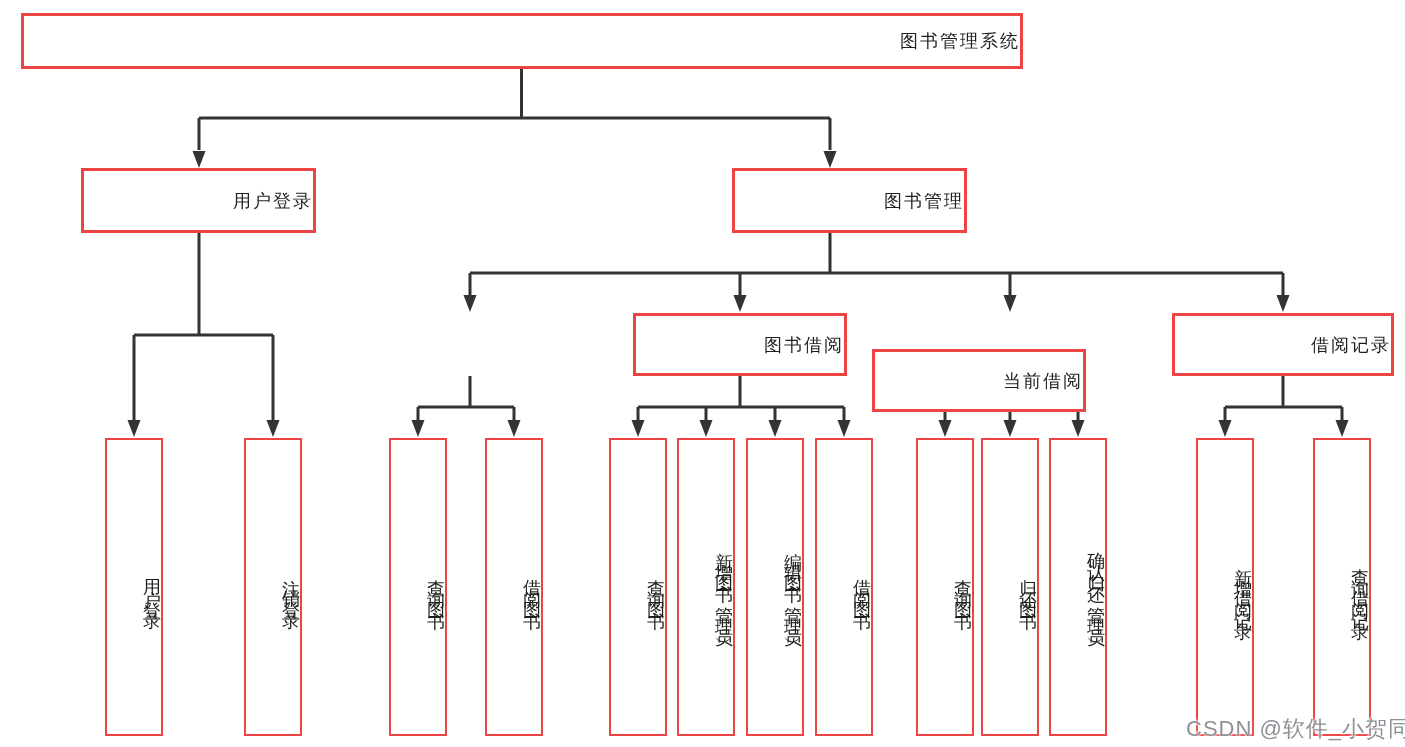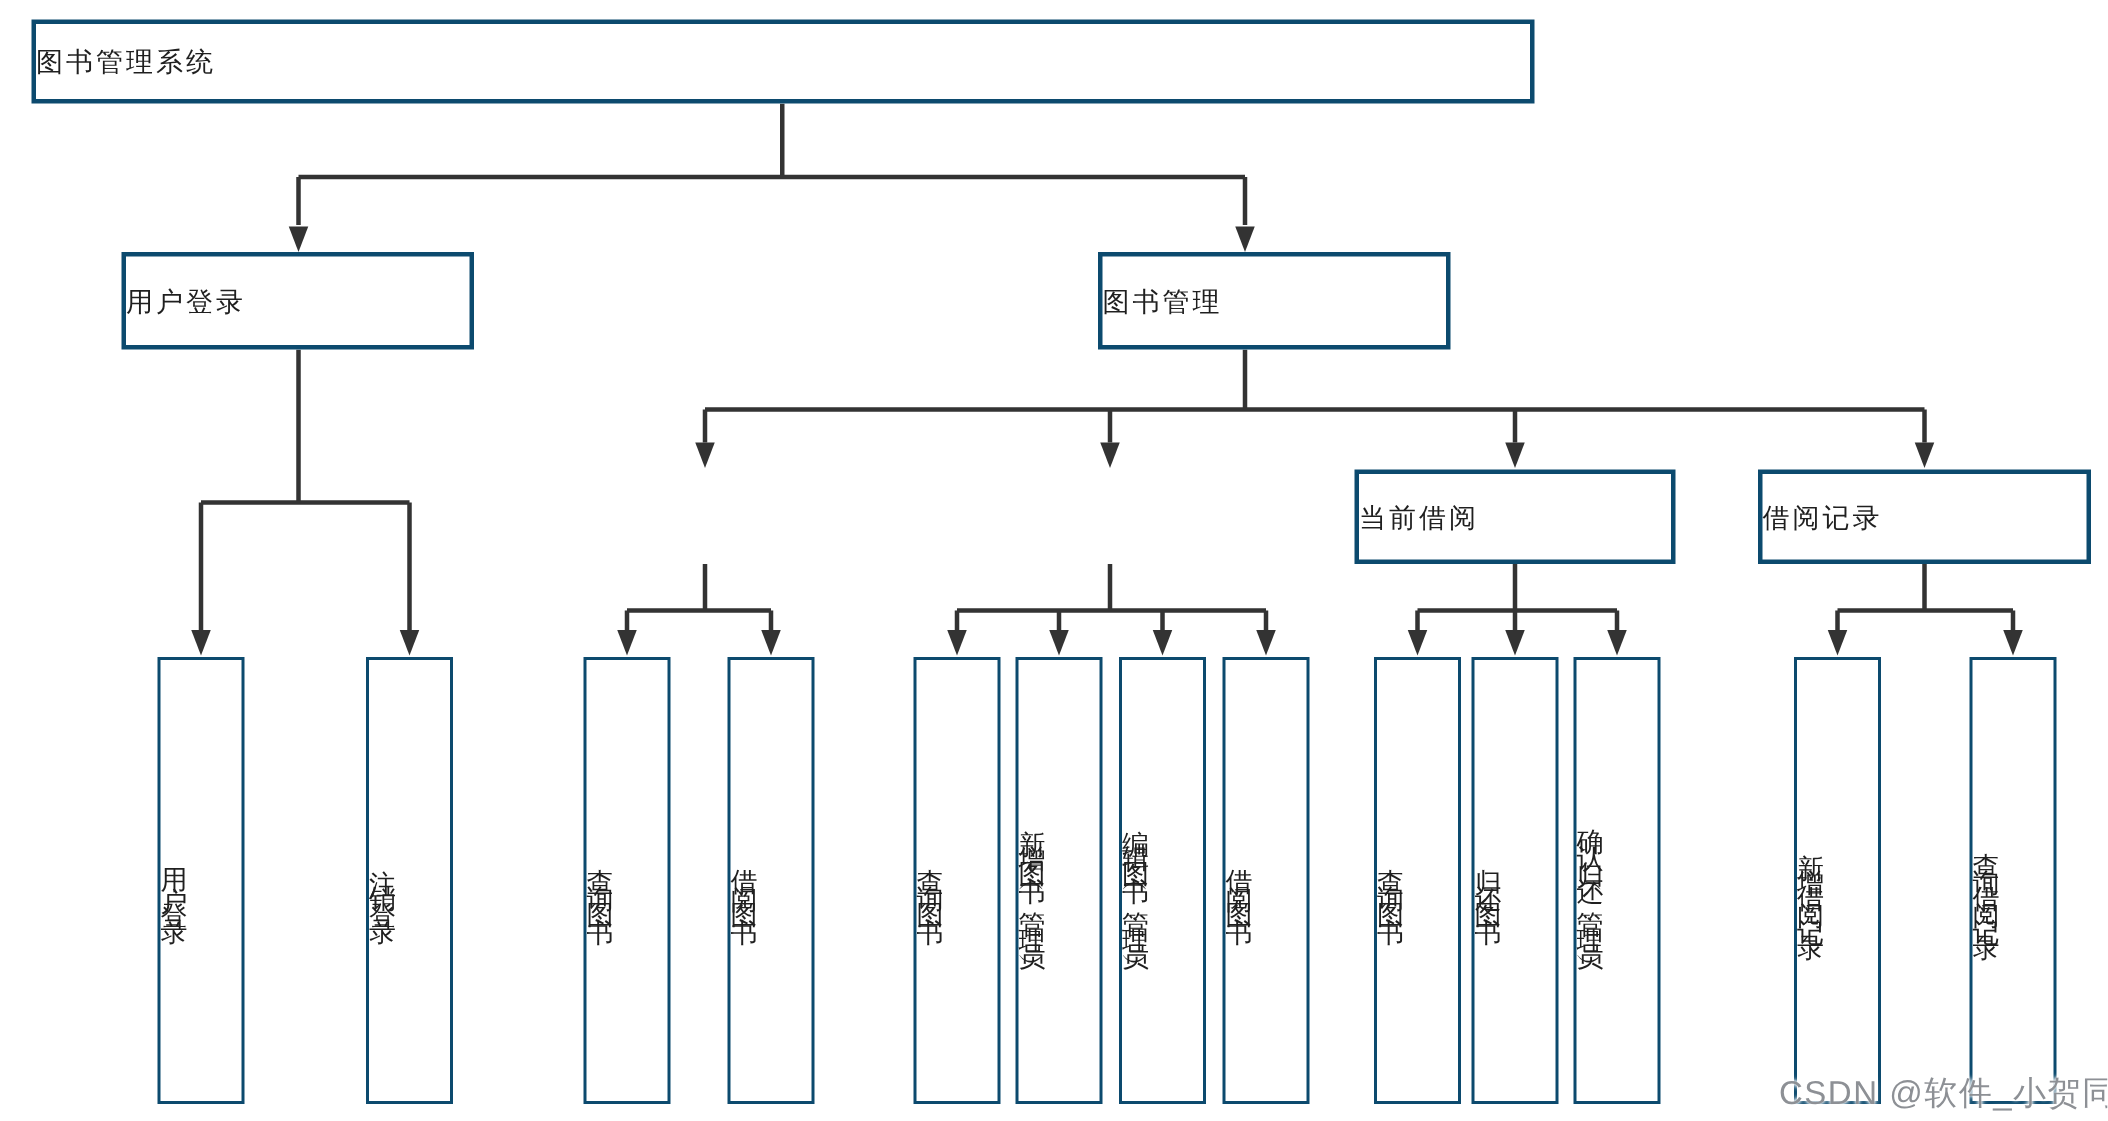--- a/index.html
+++ b/index.html
@@ -9,22 +9,22 @@
     background:#ffffff;
     overflow:hidden;
     font-family:"Liberation Sans", sans-serif;
     color:#1f1f1f;
   }
   #connectors{position:absolute;left:0;top:0;width:1405px;height:747px;}
   .cline{stroke:#333333;stroke-width:3;fill:none;}
   .ahead{fill:#333333;stroke:none;}
   .box{
     position:absolute;box-sizing:border-box;
-    background:#ffffff;border:3px solid #0c4a6e;
-    display:flex;align-items:center;justify-content:flex-start;
+    background:#ffffff;border:3px solid #ef4444;
+    display:flex;align-items:center;justify-content:flex-end;
     font-size:18px;letter-spacing:2px;color:#1f1f1f;
     text-align:center;
   }
   .leafbox{
     border-width:2px;
     width:58px;top:438px;height:298px;
   }
   .leafbox .vtext{
     writing-mode:vertical-rl;
     text-orientation:mixed;
@@ -97,21 +97,24 @@
     <span>图书管理系统</span>
   </div>
 
   <div class="box lvl2" style="left:81px;">
     <span>用户登录</span>
   </div>
   <div class="box lvl2" style="left:712px;margin-left:20px;">
     <span>图书管理</span>
   </div>
 
-  <div class="box lvl3" style="left:903px;">
+  <div class="box lvl3" style="left:633px;">
+    <span>图书借阅</span>
+  </div>
+  <div class="box lvl3" style="left:872px;margin-top:36px;">
     <span>当前借阅</span>
   </div>
   <div class="box lvl3" style="left:1172px;width:222px;">
     <span>借阅记录</span>
   </div>
 
   <div class="box leafbox" style="left:105px;">
     <span class="vtext">用户登录</span>
   </div>
   <div class="box leafbox" style="left:244px;">

